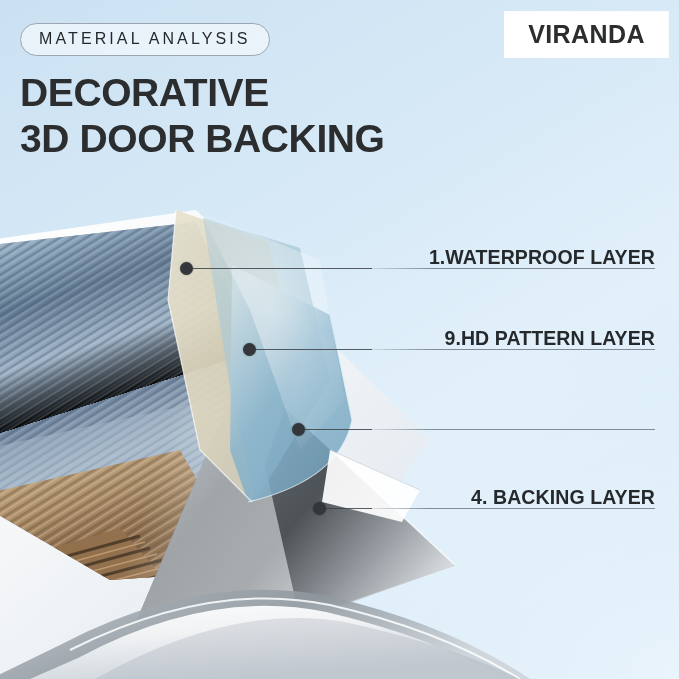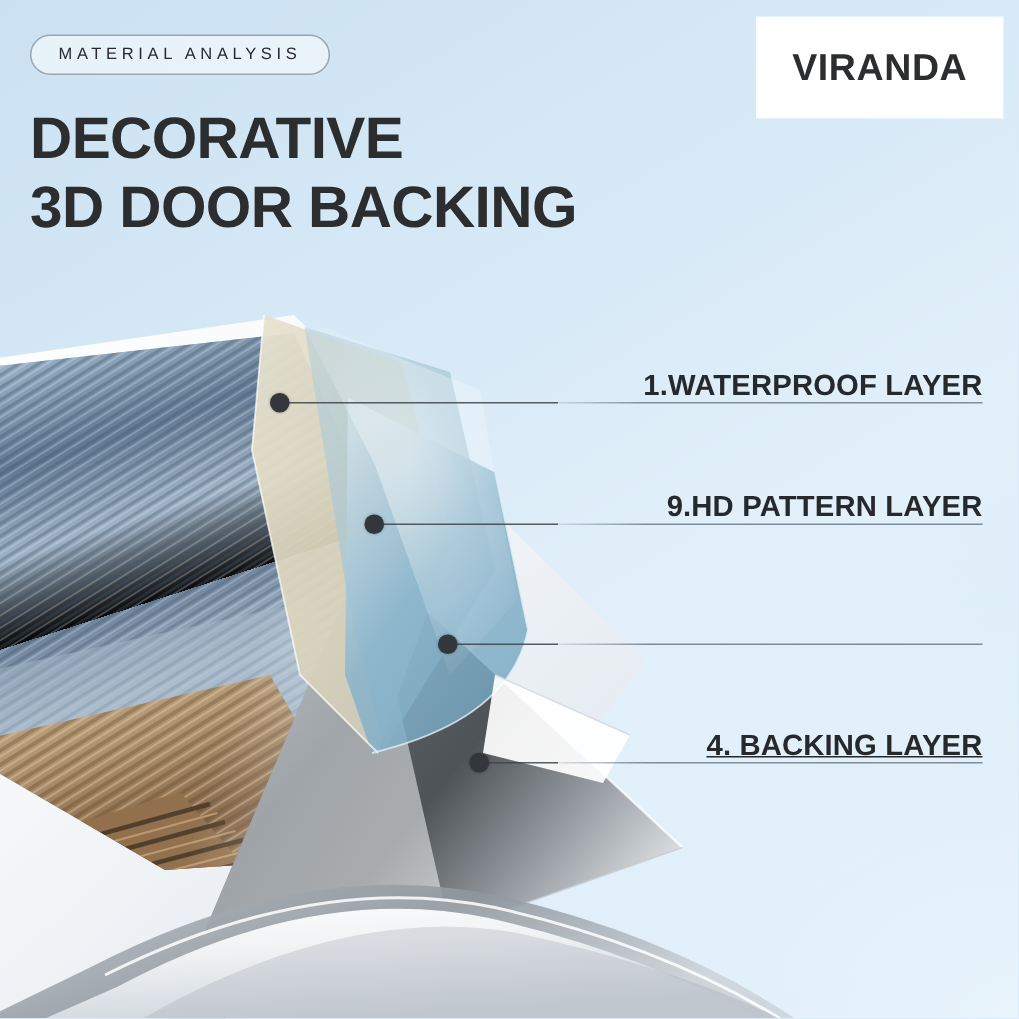--- a/index.html
+++ b/index.html
@@ -14,31 +14,31 @@
       radial-gradient(120% 90% at 100% 100%, #e9f4fc 0%, rgba(233,244,252,0) 55%),
       linear-gradient(150deg,#cbe1f2 0%,#d8eaf7 38%,#e2f0fa 62%,#d6e9f7 100%);
   }
 
   
   .badge{
     position:absolute;left:20px;top:23px;
     padding:6px 18px 7px 18px;
     border:1px solid #9aa7b2;border-radius:20px;
     background:rgba(255,255,255,.55);
-    font-size:11px;letter-spacing:3.1px;color:#26292c;
+    font-size:16px;letter-spacing:3.1px;color:#26292c;
     white-space:nowrap;
   }
   .title{
     position:absolute;left:20px;top:70px;
     font-size:39px;font-weight:bold;line-height:1.17;
     letter-spacing:-0.4px;color:#2b2d2f;white-space:nowrap;
   }
   .title .l2{display:block;}
   .logo-box{
-    position:absolute;left:505px;top:12px;width:163px;height:66px;
+    position:absolute;left:505px;top:12px;width:163px;height:45px;
     background:#ffffff;
     box-shadow:0 0 0 1px rgba(255,255,255,.9);
     display:flex;align-items:center;justify-content:center;
   }
   .logo-text{
     font-size:25px;font-weight:bold;color:#2b2d2f;letter-spacing:.4px;
   }
 
   
   #art{position:absolute;left:0;top:150px;width:679px;height:529px;}
@@ -256,18 +256,18 @@
 
   <div class="lbl" style="right:24px;top:327px;">9.HD PATTERN LAYER</div>
   <div class="rule" style="left:368px;top:349px;width:287px;"></div>
   <div class="leader" style="left:255px;top:349px;width:117px;"></div>
   <div class="dot" style="left:243px;top:343px;"></div>
 
   <div class="rule" style="left:368px;top:429px;width:287px;"></div>
   <div class="leader" style="left:304px;top:429px;width:68px;"></div>
   <div class="dot" style="left:292px;top:423px;"></div>
 
-  <div class="lbl" style="right:24px;top:486px;text-decoration:underline;">4. BACKING LAYER</div>
+  <div class="lbl" style="right:24px;top:486px;">4. BACKING LAYER</div>
   <div class="rule" style="left:368px;top:508px;width:287px;"></div>
   <div class="leader" style="left:325px;top:508px;width:47px;"></div>
   <div class="dot" style="left:313px;top:502px;"></div>
 
 </div>
 
 </body></html>

